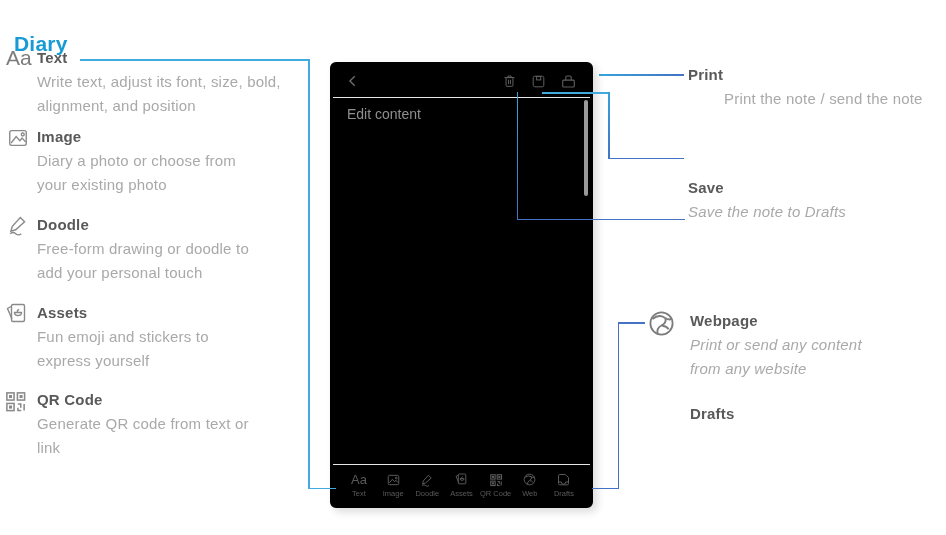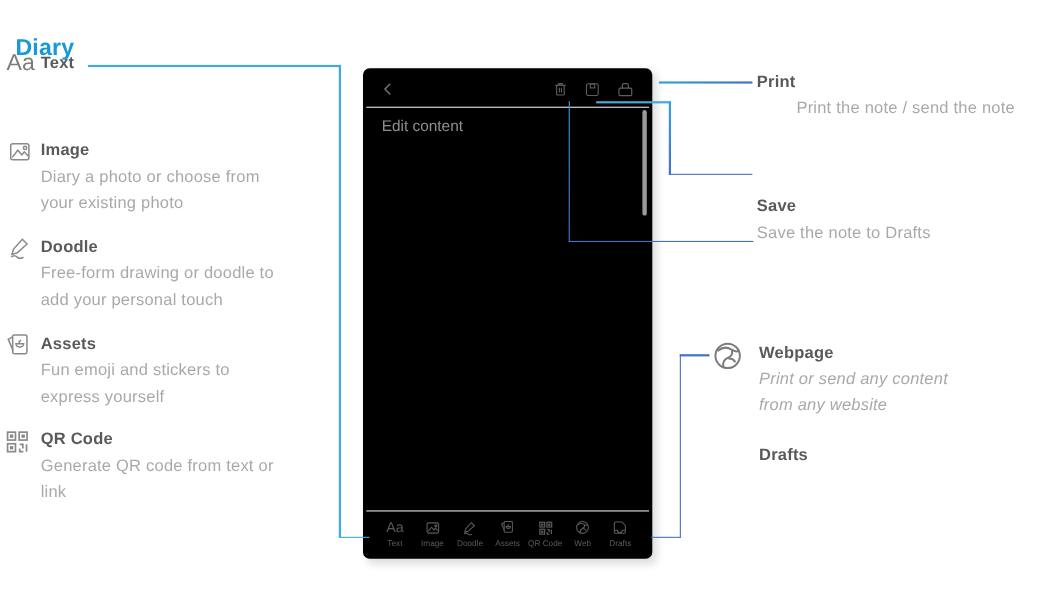--- a/index.html
+++ b/index.html
@@ -45,20 +45,21 @@
 </head>
 <body>
 
 <div class="canvas">
 
   <div class="page-title">Diary</div>
 
   <div class="feature" style="left:37px; top:49px; width:262px;">
     <span class="f-icon aa-big" style="left:-31px; top:-3px;">Aa</span>
     <div class="f-head">Text</div>
+    <div class="f-desc" style="width:255px;">Write text, adjust its font, size, bold, alignment, and position</div>
   </div>
 
   <div class="feature" style="left:37px; top:128px; width:240px;">
     <span class="f-icon" style="left:-30px; top:-1px;">
       <svg width="22" height="22" viewBox="0 0 24 24" fill="none" stroke="#8a8a8a" stroke-width="1.5">
         <rect x="3" y="4" width="18" height="16" rx="2"></rect>
           <circle cx="17.2" cy="8.2" r="1.6"></circle>
         <path d="M4.5 17.5 L10 10.5 L14 15 L16.5 12 L20.5 16.5"></path>
       </svg>
     </span>
@@ -106,21 +107,21 @@
     <div class="f-desc" style="width:230px;">Generate QR code from text or link</div>
   </div>
 
   <div class="feature" style="left:688px; top:66px; width:250px;">
     <div class="f-head">Print</div>
     <div class="f-desc" style="width:250px;margin-left:36px;">Print the note / send the note</div>
   </div>
 
   <div class="feature" style="left:688px; top:147px; width:250px;margin-top:32px;">
     <div class="f-head">Save</div>
-    <div class="f-desc" style="width:250px;">Save the note to Drafts</div>
+    <div class="f-desc" style="width:250px;font-style:italic;">Save the note to Drafts</div>
   </div>
 
 
   <div class="feature" style="left:690px; top:312px; width:220px;">
     <span class="f-icon" style="left:-44px; top:-4px;">
       <svg width="31" height="31" viewBox="0 0 24 24" fill="none" stroke="#7c7c7c" stroke-width="1.4">
         <circle cx="12" cy="12" r="8.6"></circle>
         <path d="M5 8.5 Q10 4.5 14.5 7.5 Q18.5 10 20.2 8"></path>
         <path d="M9 20 Q8 15.5 12 13.5 Q16 11.8 15 8"></path>
         <path d="M12.5 14 Q15.5 13.5 17.5 16.5"></path>

